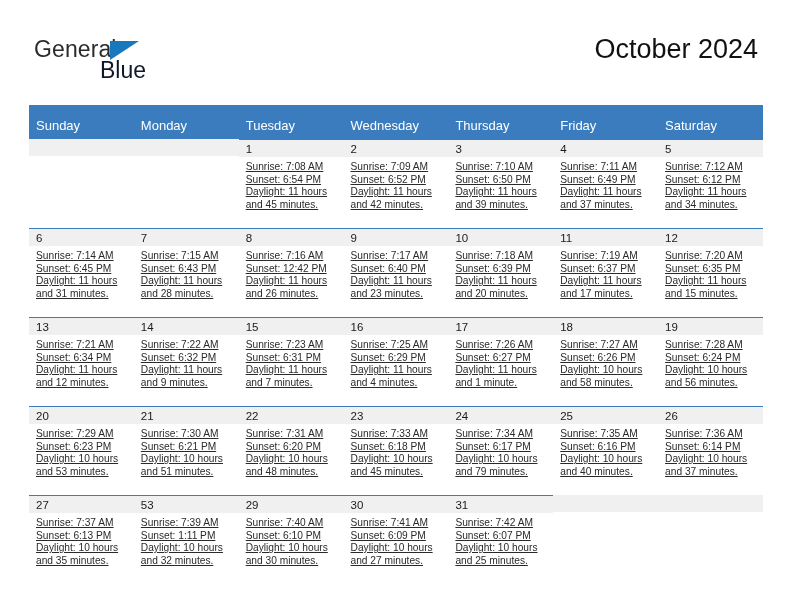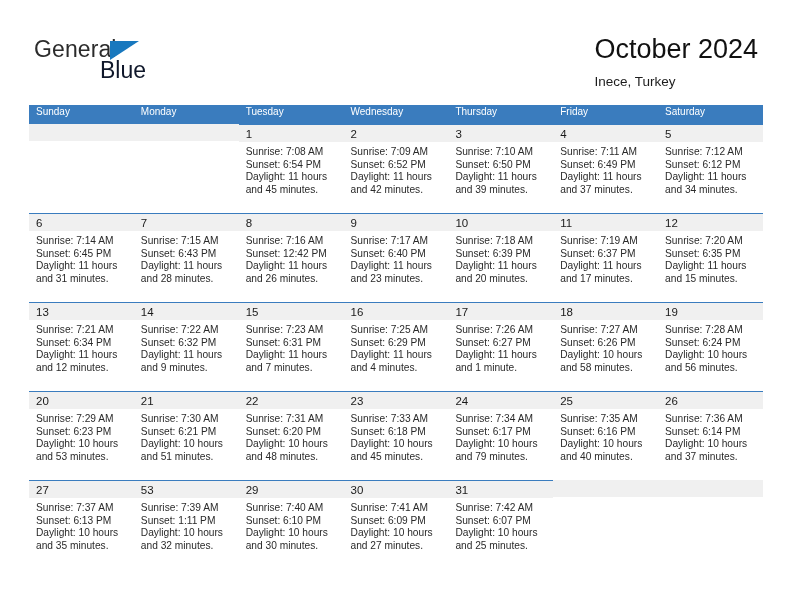--- a/index.html
+++ b/index.html
@@ -91,24 +91,24 @@
     position: absolute;
     left: 29px;
     top: 105px;
     width: 734px;
     border-collapse: collapse;
     table-layout: fixed;
   }
   .calendar th {
     background: #3a7cbe;
     color: #ffffff;
-    font-size: 10px;
+    font-size: 13px;
     font-weight: normal;
     text-align: left;
-    padding: 0 0 6px 7px;
+    padding: 13px 0 6px 7px;
     height: 13px;
     border: none;
   }
   .calendar td {
     vertical-align: top;
     padding: 0;
     border: none;
     width: 104.85px;
     height: 89px;
     background: #ffffff;
@@ -132,39 +132,39 @@
   }
   .cell.empty .daynum-band {
     background: #f0f0f0;
     color: transparent;
   }
   .details {
     padding: 4px 6px 0 7px;
     font-size: 10.2px;
     line-height: 12.6px;
     color: #2a2a2a;
+    text-decoration: underline;
   }
   .details div { white-space: nowrap; }
 </style>
 </head>
 <body>
 
 <div class="page">
 
   <div class="topbar">
 
     <div class="brand">
       <span class="brand-general">General</span>
       <span class="brand-tri"></span>
       <span class="brand-blue">Blue</span>
     </div>
 
     <div class="title-block">
       <div class="cal-title">October 2024</div>
-      <div class="cal-subtitle">Inece, Turkey</div>
     </div>
 
   </div>
 
   <table class="calendar">
     <thead>
       <tr>
         <th>Sunday</th>
         <th>Monday</th>
         <th>Tuesday</th>

